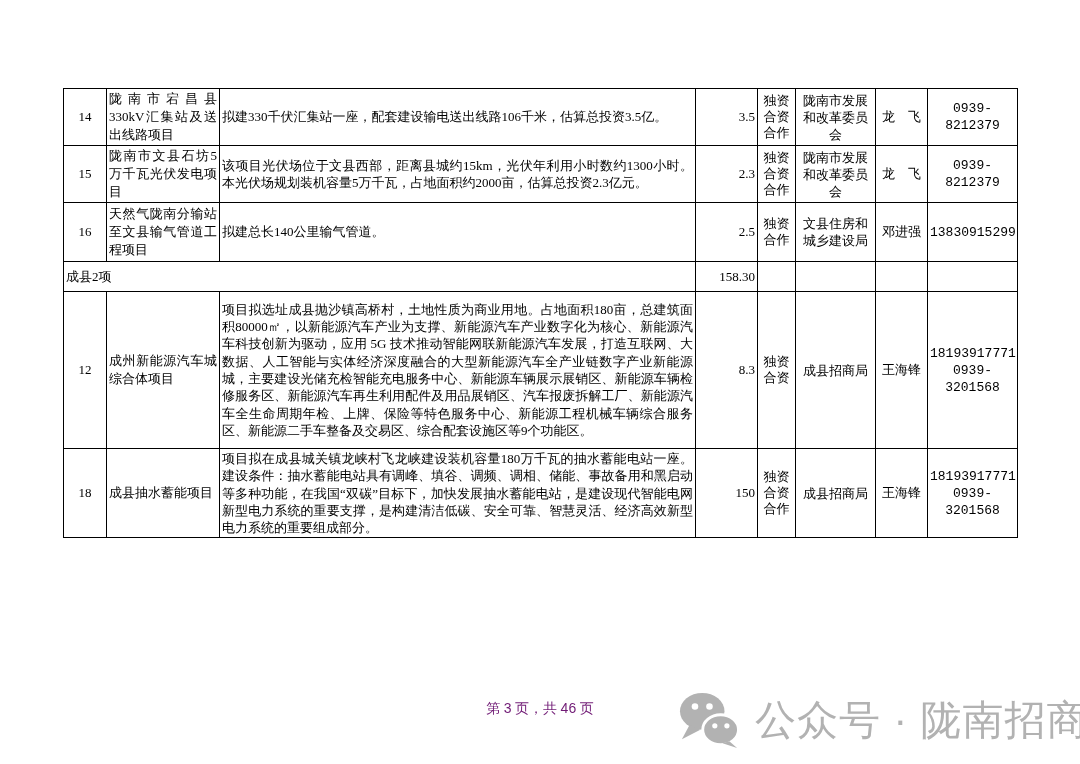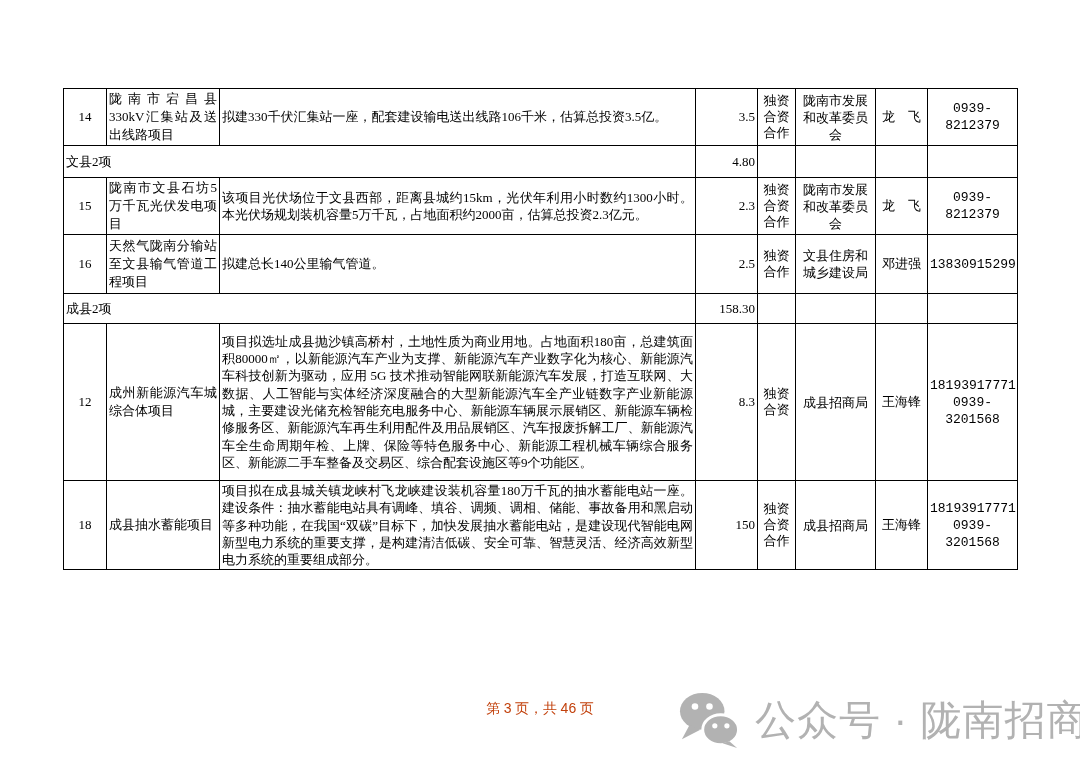--- a/index.html
+++ b/index.html
@@ -30,21 +30,21 @@
   .c-name{text-align:justify;padding:2px 3px;line-height:18px;font-size:12.5px;}
   .c-content{text-align:justify;padding:2px 5px;line-height:17.3px;}
   .c-num{text-align:right;font-size:13px;}
   .c-coop{text-align:center;white-space:pre-line;line-height:16px;padding:1px 0;}
   .c-unit{text-align:center;line-height:17px;padding:1px 2px;}
   .c-contact{text-align:center;}
   .c-phone{text-align:center;white-space:pre-line;line-height:17px;padding:1px 1px;font-family:Liberation Mono, monospace;}
   .c-subtotal{text-align:left;padding-left:4px;font-size:13px;}
   .page-footer{
     position:absolute;top:700px;left:0;width:1080px;text-align:center;
-    font-size:14px;color:#c2410c;
+    font-size:14px;color:#701a75;
   }
   .page-footer .num{font-family:"Liberation Sans","DejaVu Sans",sans-serif;}
   .watermark{
     position:absolute;left:679px;top:690px;height:60px;
     display:flex;align-items:center;gap:16px;color:#b2b2b2;
   }
   .watermark-text{
     font-family:"Liberation Sans","DejaVu Sans",sans-serif;
     font-size:41px;letter-spacing:1px;white-space:nowrap;
   }
@@ -71,28 +71,20 @@
     <td class="c-content">拟建330千伏汇集站一座，配套建设输电送出线路106千米，估算总投资3.5亿。</td>
     <td class="c-num">3.5</td>
     <td class="c-coop">独资
 合资
 合作</td>
     <td class="c-unit">陇南市发展和改革委员会</td>
     <td class="c-contact">龙　飞</td>
     <td class="c-phone">0939-8212379</td>
   </tr>
 
-  <tr class="rh-sub1">
-    <td class="c-subtotal" colspan="3">文县2项</td>
-    <td class="c-num">4.80</td>
-    <td></td>
-    <td></td>
-    <td></td>
-    <td></td>
-  </tr>
 
   <tr class="rh-r15">
     <td class="c-no">15</td>
     <td class="c-name">陇南市文县石坊5万千瓦光伏发电项目</td>
     <td class="c-content">该项目光伏场位于文县西部，距离县城约15km，光伏年利用小时数约1300小时。本光伏场规划装机容量5万千瓦，占地面积约2000亩，估算总投资2.3亿元。</td>
     <td class="c-num">2.3</td>
     <td class="c-coop">独资
 合资
 合作</td>
     <td class="c-unit">陇南市发展和改革委员会</td>

